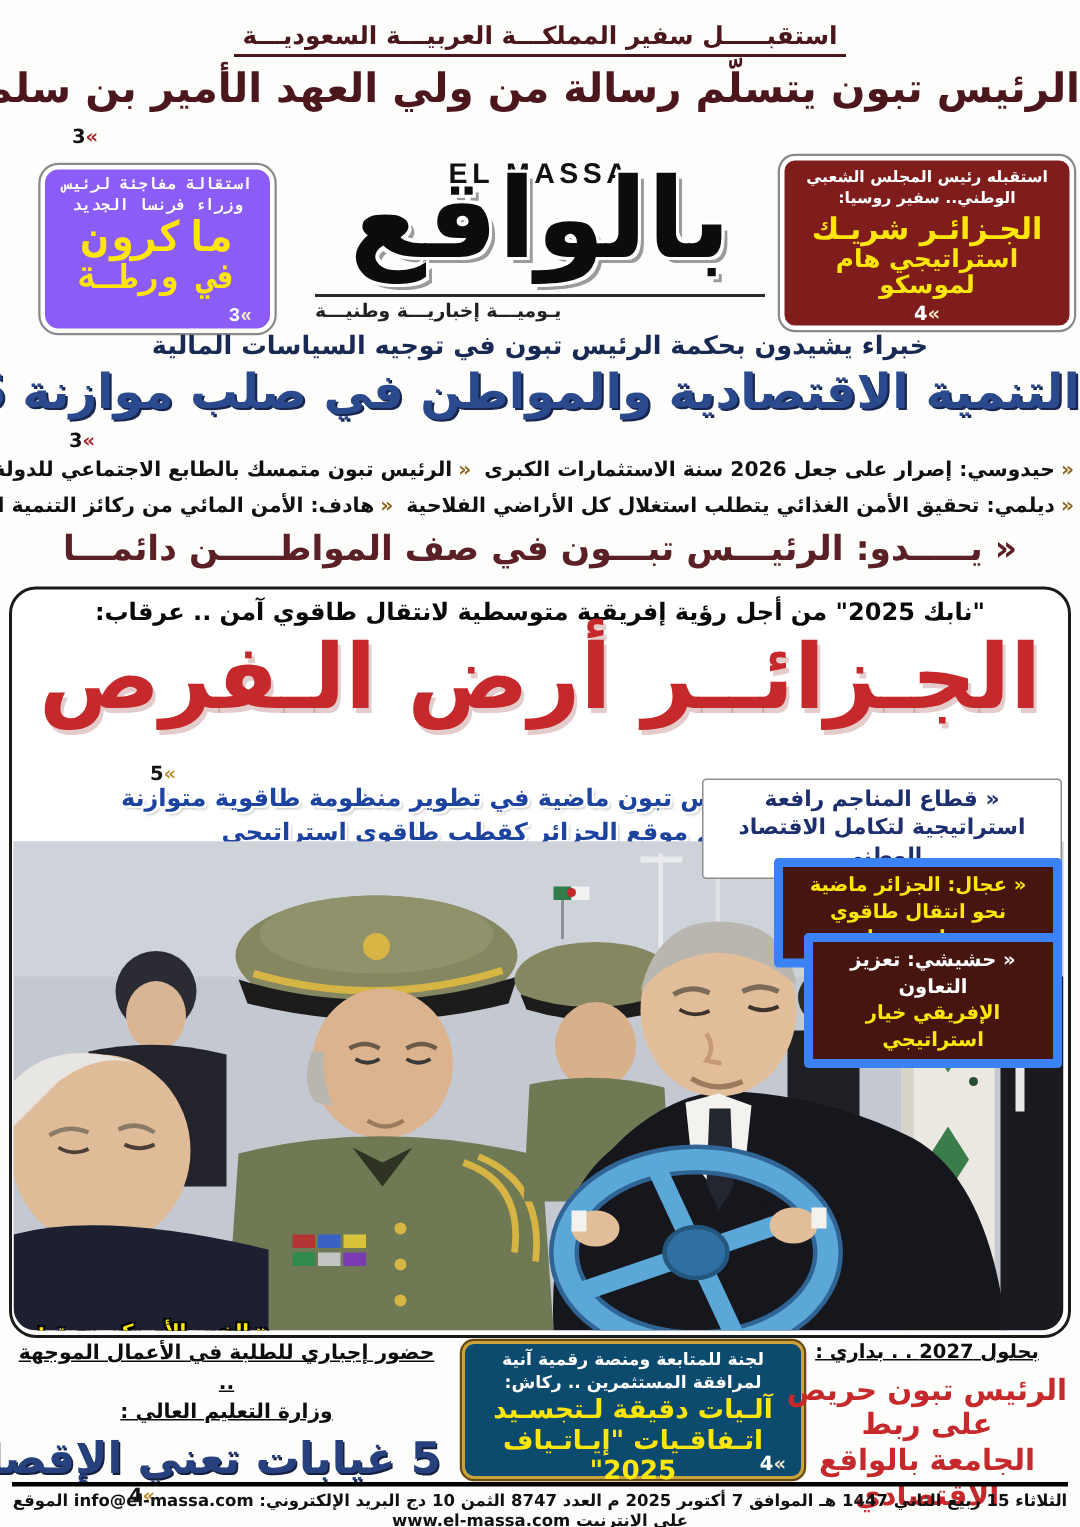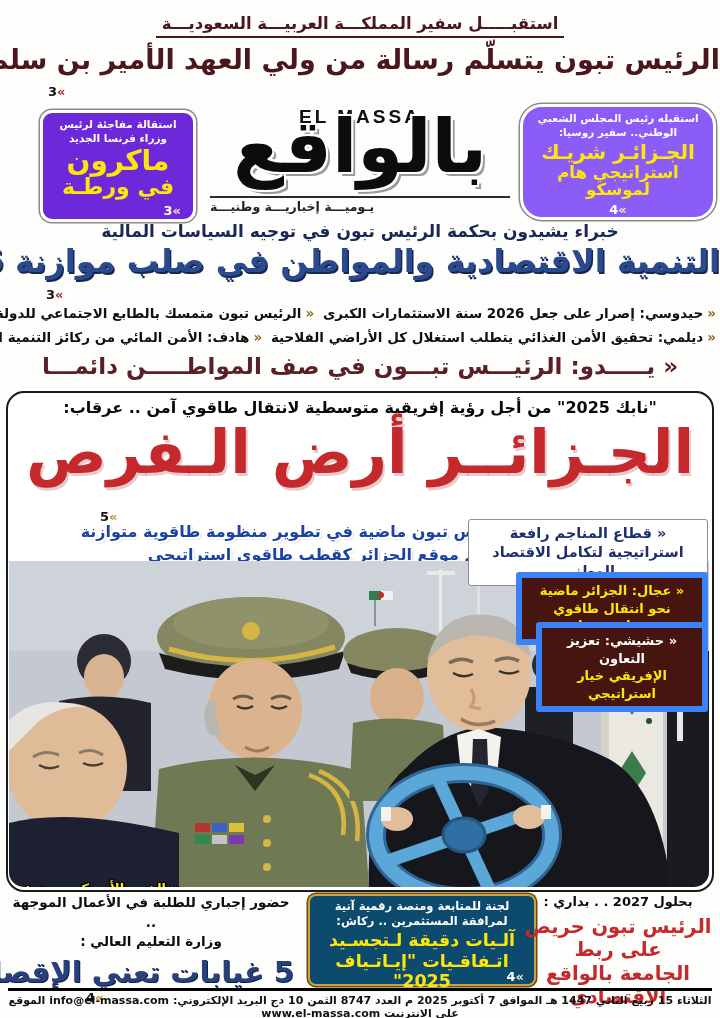--- a/index.html
+++ b/index.html
@@ -13,22 +13,22 @@
   .kicker1{font-size:16.5px;color:#4a171d;}
   .kicker1 span{display:inline-block;border-bottom:2.5px solid #4a171d;padding:0 6px 3px;}
   .headline1{font-size:27px;color:#4b161c;letter-spacing:-0.5px;}
   
   .pg{direction:ltr;font-size:13px;font-weight:bold;color:#111;}
   .pg .pgq{font-weight:bold;}
   .pgq-red{color:#a8252b;} .pgq-gold{color:#bd8d2e;} .pgq-white{color:#f3e9c8;}
   
   .mh-box{border-radius:12px;border:3px solid #fff;box-shadow:0 0 0 1.5px #8a8a8a;color:#fff;
           text-align:center;direction:rtl;}
-  #mh-left{left:40px;top:110px;width:150px;height:106px;background:#6d28d9;}
-  #mh-right{left:520px;top:104px;width:190px;height:110px;background:#8b5cf6;border-radius:22px;}
+  #mh-left{left:27px;top:110px;width:150px;height:106px;background:#8b5cf6;font-family:Liberation Mono, monospace;}
+  #mh-right{left:520px;top:104px;width:190px;height:110px;background:#7f1d1d;border-radius:10px;}
   .mh-kick{font-size:10.5px;font-weight:bold;line-height:1.35;padding-top:4px;}
   .mh-yel1{font-size:28px;font-weight:bold;color:#ffe60a;line-height:1.05;margin-top:1px;}
   .mh-yel2{font-size:22px;font-weight:bold;color:#ffe60a;line-height:1.0;}
   #mh-right .mh-yel1{font-size:20px;margin-top:3px;}
   #mh-right .mh-yel2{font-size:16.5px;margin-top:2px;}
   #elmassa{left:195px;top:106px;width:330px;text-align:center;font-family:"Liberation Sans",sans-serif;
            font-size:19px;font-weight:bold;letter-spacing:3px;color:#111;}
   #arlogo{left:175px;top:108px;width:370px;text-align:center;font-size:74px;font-weight:bold;color:#0c0c0c;
           direction:rtl;line-height:1.05;
           text-shadow:-2px -2px 0 #fff,2px -2px 0 #fff,-2px 2px 0 #fff,2px 2px 0 #fff,4px 4px 0 #9a9a9a;}
@@ -51,21 +51,21 @@
   #co-minerals{right:4px;top:126px;width:230px;background:#fff;border:1px solid #8d8d8d;color:#1d2f6e;
                font-size:14.5px;line-height:1.3;padding:4px 4px;}
   .co-maroon{background:#46150f;border:6px solid #3b82f6;color:#ffe60a;font-size:13px;line-height:1.35;padding:4px 6px;}
   #co-adjal{right:4px;top:179px;width:168px;}
   #co-hachichi{right:4px;top:229px;width:148px;}
   .co-over{direction:rtl;text-align:center;font-weight:bold;font-size:13px;line-height:1.5;}
   .ob{text-shadow:-1.5px -1.5px 0 #000,1.5px -1.5px 0 #000,-1.5px 1.5px 0 #000,1.5px 1.5px 0 #000,2px 2px 3px rgba(0,0,0,.55);}
   .yel{color:#ffe60a;} .wht{color:#fff;}
   #co-porter{left:8px;top:318px;width:170px;}
   
-  .bkick{font-size:13.5px;color:#0d0d0d;line-height:1.45;}
+  .bkick{font-size:13.5px;color:#0d0d0d;line-height:1.45;text-decoration:underline;}
   #bl-story{left:8px;top:893px;width:286px;text-align:center;}
   #bl-head{font-size:29px;color:#27407e;margin-top:3px;text-shadow:1px 1px 0 #141f3e;}
   #bm-box{left:308px;top:894px;width:224px;height:88px;background:#0c4a6e;border:2px solid #caa33c;
           box-shadow:0 0 0 1.5px #6b4a12;border-radius:8px;text-align:center;color:#fff;}
   #bm-box .mh-kick{font-size:11.5px;line-height:1.3;padding-top:3px;}
   #bm-box .yhead{font-size:17.5px;font-weight:bold;color:#ffe60a;line-height:1.15;margin-top:1px;}
   #br-story{left:522px;top:893px;width:192px;text-align:center;}
   #br-head{font-size:19.5px;color:#c5292b;line-height:1.2;margin-top:3px;}
   
   #footer-rule{left:8px;top:988px;width:704px;height:3px;background:#000;}

